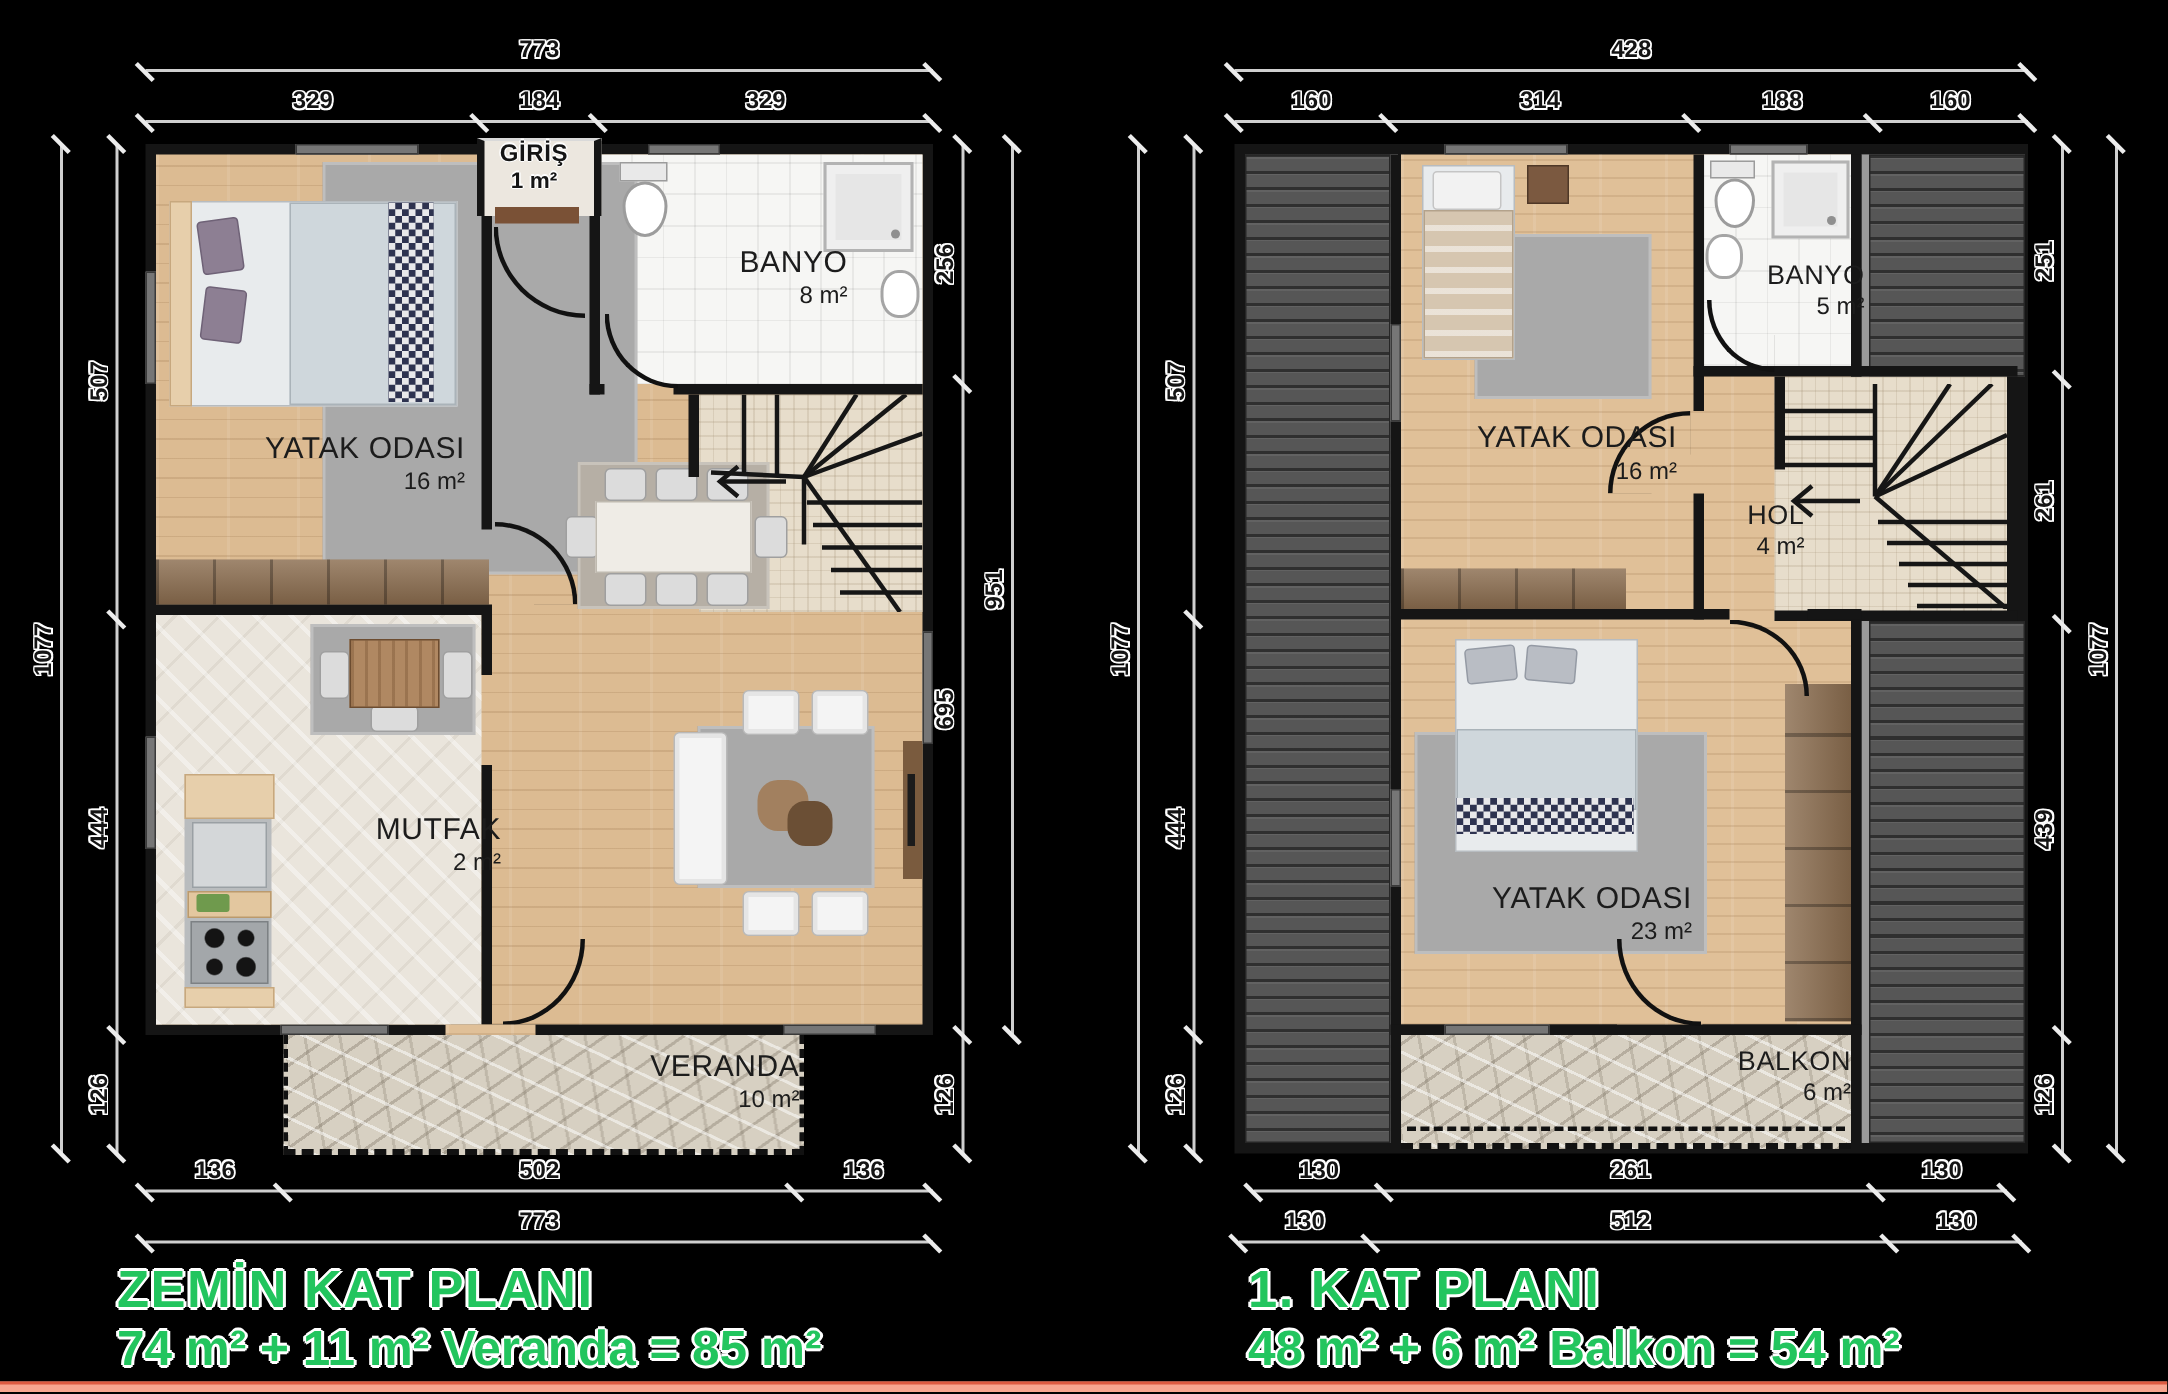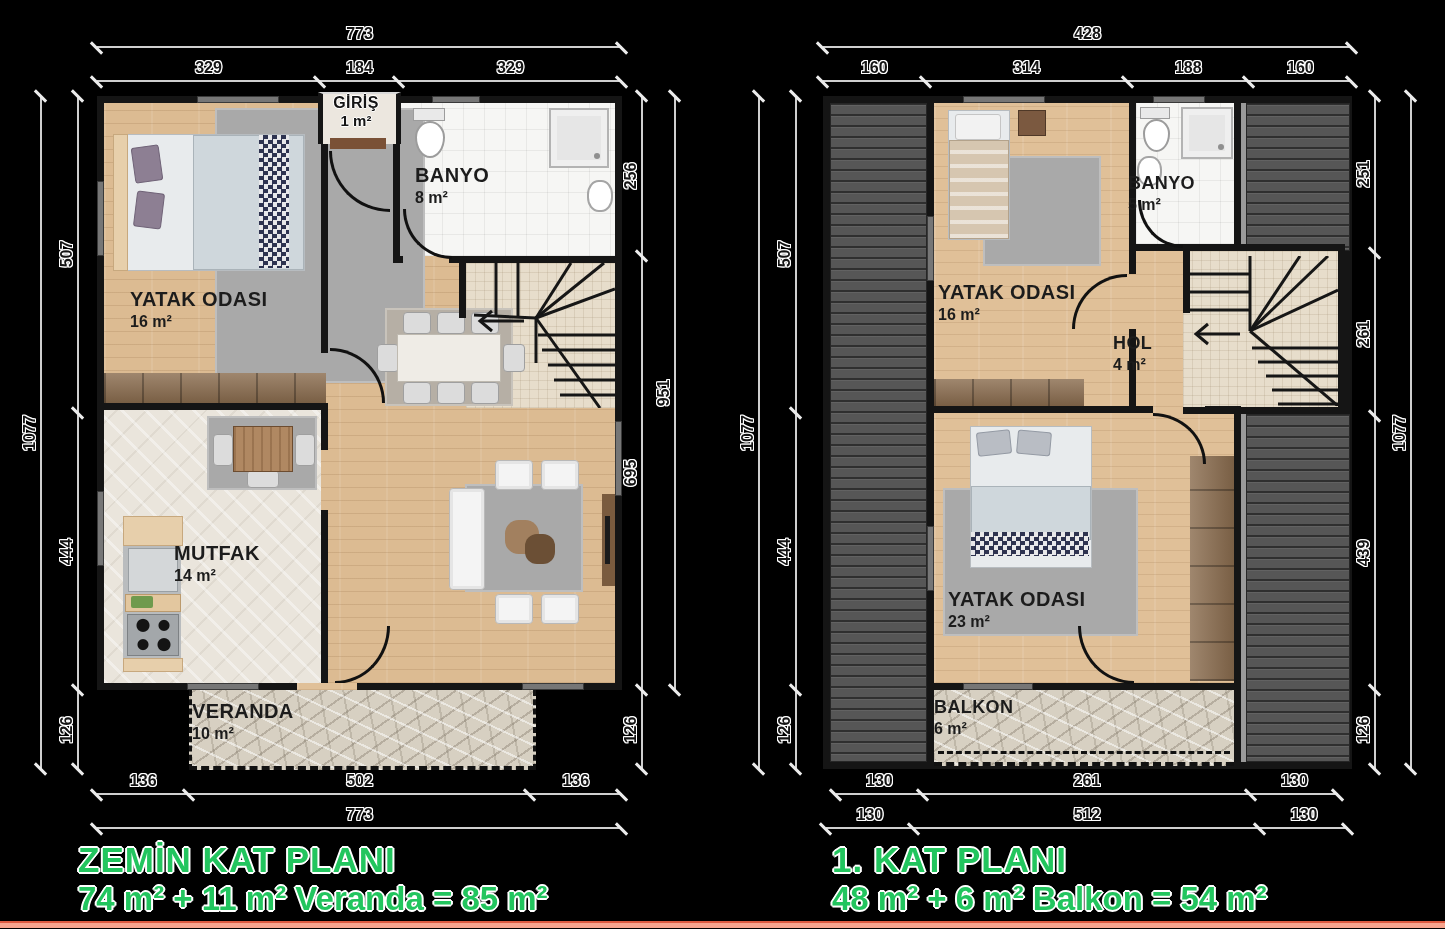--- a/index.html
+++ b/index.html
@@ -43,21 +43,21 @@
     repeating-linear-gradient(90deg,rgba(150,130,100,.18) 0 1px,transparent 1px 9px);}
   .roof{position:absolute;background-color:#565656;background-image:
     repeating-linear-gradient(180deg,rgba(15,15,15,.55) 0 2px,rgba(255,255,255,.07) 2px 3px,transparent 3px 11px);
     box-shadow:inset 0 0 0 1px #262626;}
 
   .wall{position:absolute;background:#151515;}
   .win{position:absolute;background:#767676;box-shadow:inset 0 0 0 1px #3a3a3a;}
   .arc{position:absolute;}
 
   
-  .room-label{position:absolute;text-align:left;color:#1c1c1c;font-weight:bold;line-height:1.3;}
+  .room-label{position:absolute;text-align:right;color:#1c1c1c;font-weight:normal;line-height:1.3;}
   .rn{font-size:20px;letter-spacing:.4px;display:block;}
   .ra{font-size:16px;display:block;}
   .room-label.sm .rn{font-size:18px;}
   .room-label.sm .ra{font-size:16px;}
   .entry-label{position:absolute;text-align:center;color:#151515;font-weight:bold;line-height:1.15;
     text-shadow:-1px 0 #fff,1px 0 #fff,0 -1px #fff,0 1px #fff;}
   .entry-label .rn{font-size:16px;}
   .entry-label .ra{font-size:15px;}
 
   .plan-title,.plan-sub{position:absolute;font-weight:bold;color:#22c55e;white-space:nowrap;
@@ -312,21 +312,21 @@
     <div class="room-label" style="left:33px;top:190px;width:180px">
       <span class="rn">YATAK ODASI</span>
       <span class="ra">16 m²</span>
     </div>
     <div class="room-label" style="left:318px;top:66px;width:150px">
       <span class="rn">BANYO</span>
       <span class="ra">8 m²</span>
     </div>
     <div class="room-label" style="left:77px;top:444px;width:160px">
       <span class="rn">MUTFAK</span>
-      <span class="ra">14 m²</span>
+      <span class="ra">2 m²</span>
     </div>
   </div>
 
   <div class="porch" style="left:318px;top:92px;width:73px;height:50px"></div>
   <div class="sill" style="left:330px;top:138px;width:56px;height:11px"></div>
   <div class="entry-label" style="left:312px;top:94px;width:88px">
     <span class="rn">GİRİŞ</span>
     <span class="ra">1 m²</span>
   </div>
 

